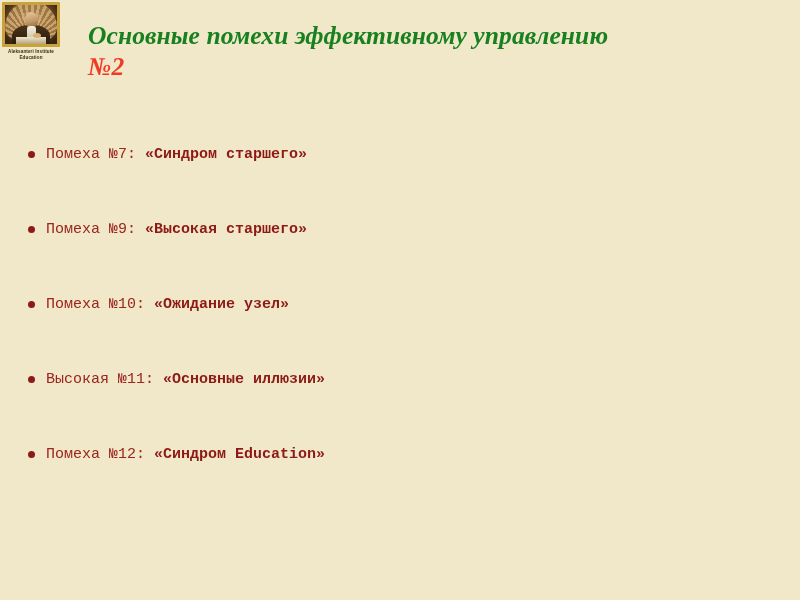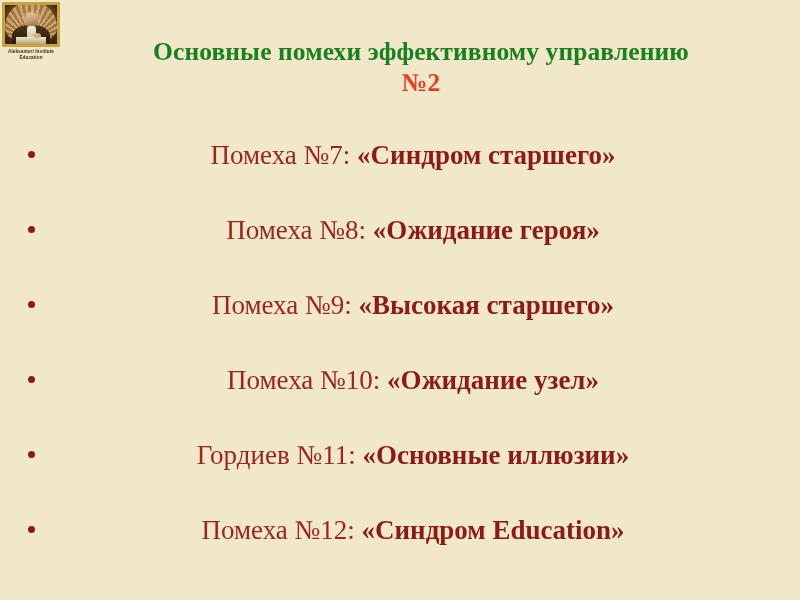--- a/index.html
+++ b/index.html
@@ -130,23 +130,24 @@
     color: #3a2b16;
     font-weight: bold;
     filter: blur(0.18px);
   }
   #logo-caption .line2 { display: block; }
 
   
   #title-block {
     position: absolute;
     left: 88px;
-    top: 36px;
+    top: 20px;
     width: 666px;
-    text-align: center;
+    text-align: left;
+    font-style: italic;
   }
   #title-main {
     display: block;
     font-family: "Liberation Serif", "DejaVu Serif", serif;
     font-size: 25.5px;
     font-weight: bold;
     line-height: 31px;
     color: #18801f;
     letter-spacing: 0.1px;
   }
@@ -167,26 +168,25 @@
     top: 140px;
     width: 756px;
     list-style: none;
     margin: 0;
     padding: 0;
   }
   .bullet-item {
     position: relative;
     height: 75px;
     padding-left: 22px;
-    font-family: Liberation Serif, serif;
-    font-size: 27px;
+    font-family: Liberation Mono, monospace;
+    font-size: 15px;
     line-height: 30px;
     color: #8e1a18;
     white-space: nowrap;
-    text-align: center;
   }
   .bullet-dot {
     position: absolute;
     left: 4px;
     top: 11px;
     width: 7px;
     height: 7px;
     border-radius: 50%;
     background: #8e1a18;
   }
@@ -223,29 +223,26 @@
   <div id="title-block">
     <span id="title-main">Основные помехи эффективному управлению</span>
     <span id="title-sub">№2</span>
   </div>
 
   <ul id="bullet-list">
     <li class="bullet-item">
       <span class="bullet-dot"></span><span class="bullet-lead">Помеха №7: </span><span class="bullet-strong">«Синдром старшего»</span>
     </li>
     <li class="bullet-item">
-      <span class="bullet-dot"></span><span class="bullet-lead">Помеха №8: </span><span class="bullet-strong">«Ожидание героя»</span>
-    </li>
-    <li class="bullet-item">
       <span class="bullet-dot"></span><span class="bullet-lead">Помеха №9: </span><span class="bullet-strong">«Высокая старшего»</span>
     </li>
     <li class="bullet-item">
       <span class="bullet-dot"></span><span class="bullet-lead">Помеха №10: </span><span class="bullet-strong">«Ожидание узел»</span>
     </li>
     <li class="bullet-item">
-      <span class="bullet-dot"></span><span class="bullet-lead">Гордиев №11: </span><span class="bullet-strong">«Основные иллюзии»</span>
+      <span class="bullet-dot"></span><span class="bullet-lead">Высокая №11: </span><span class="bullet-strong">«Основные иллюзии»</span>
     </li>
     <li class="bullet-item">
       <span class="bullet-dot"></span><span class="bullet-lead">Помеха №12: </span><span class="bullet-strong">«Синдром Education»</span>
     </li>
   </ul>
 
 </div>
 
 </body></html>

